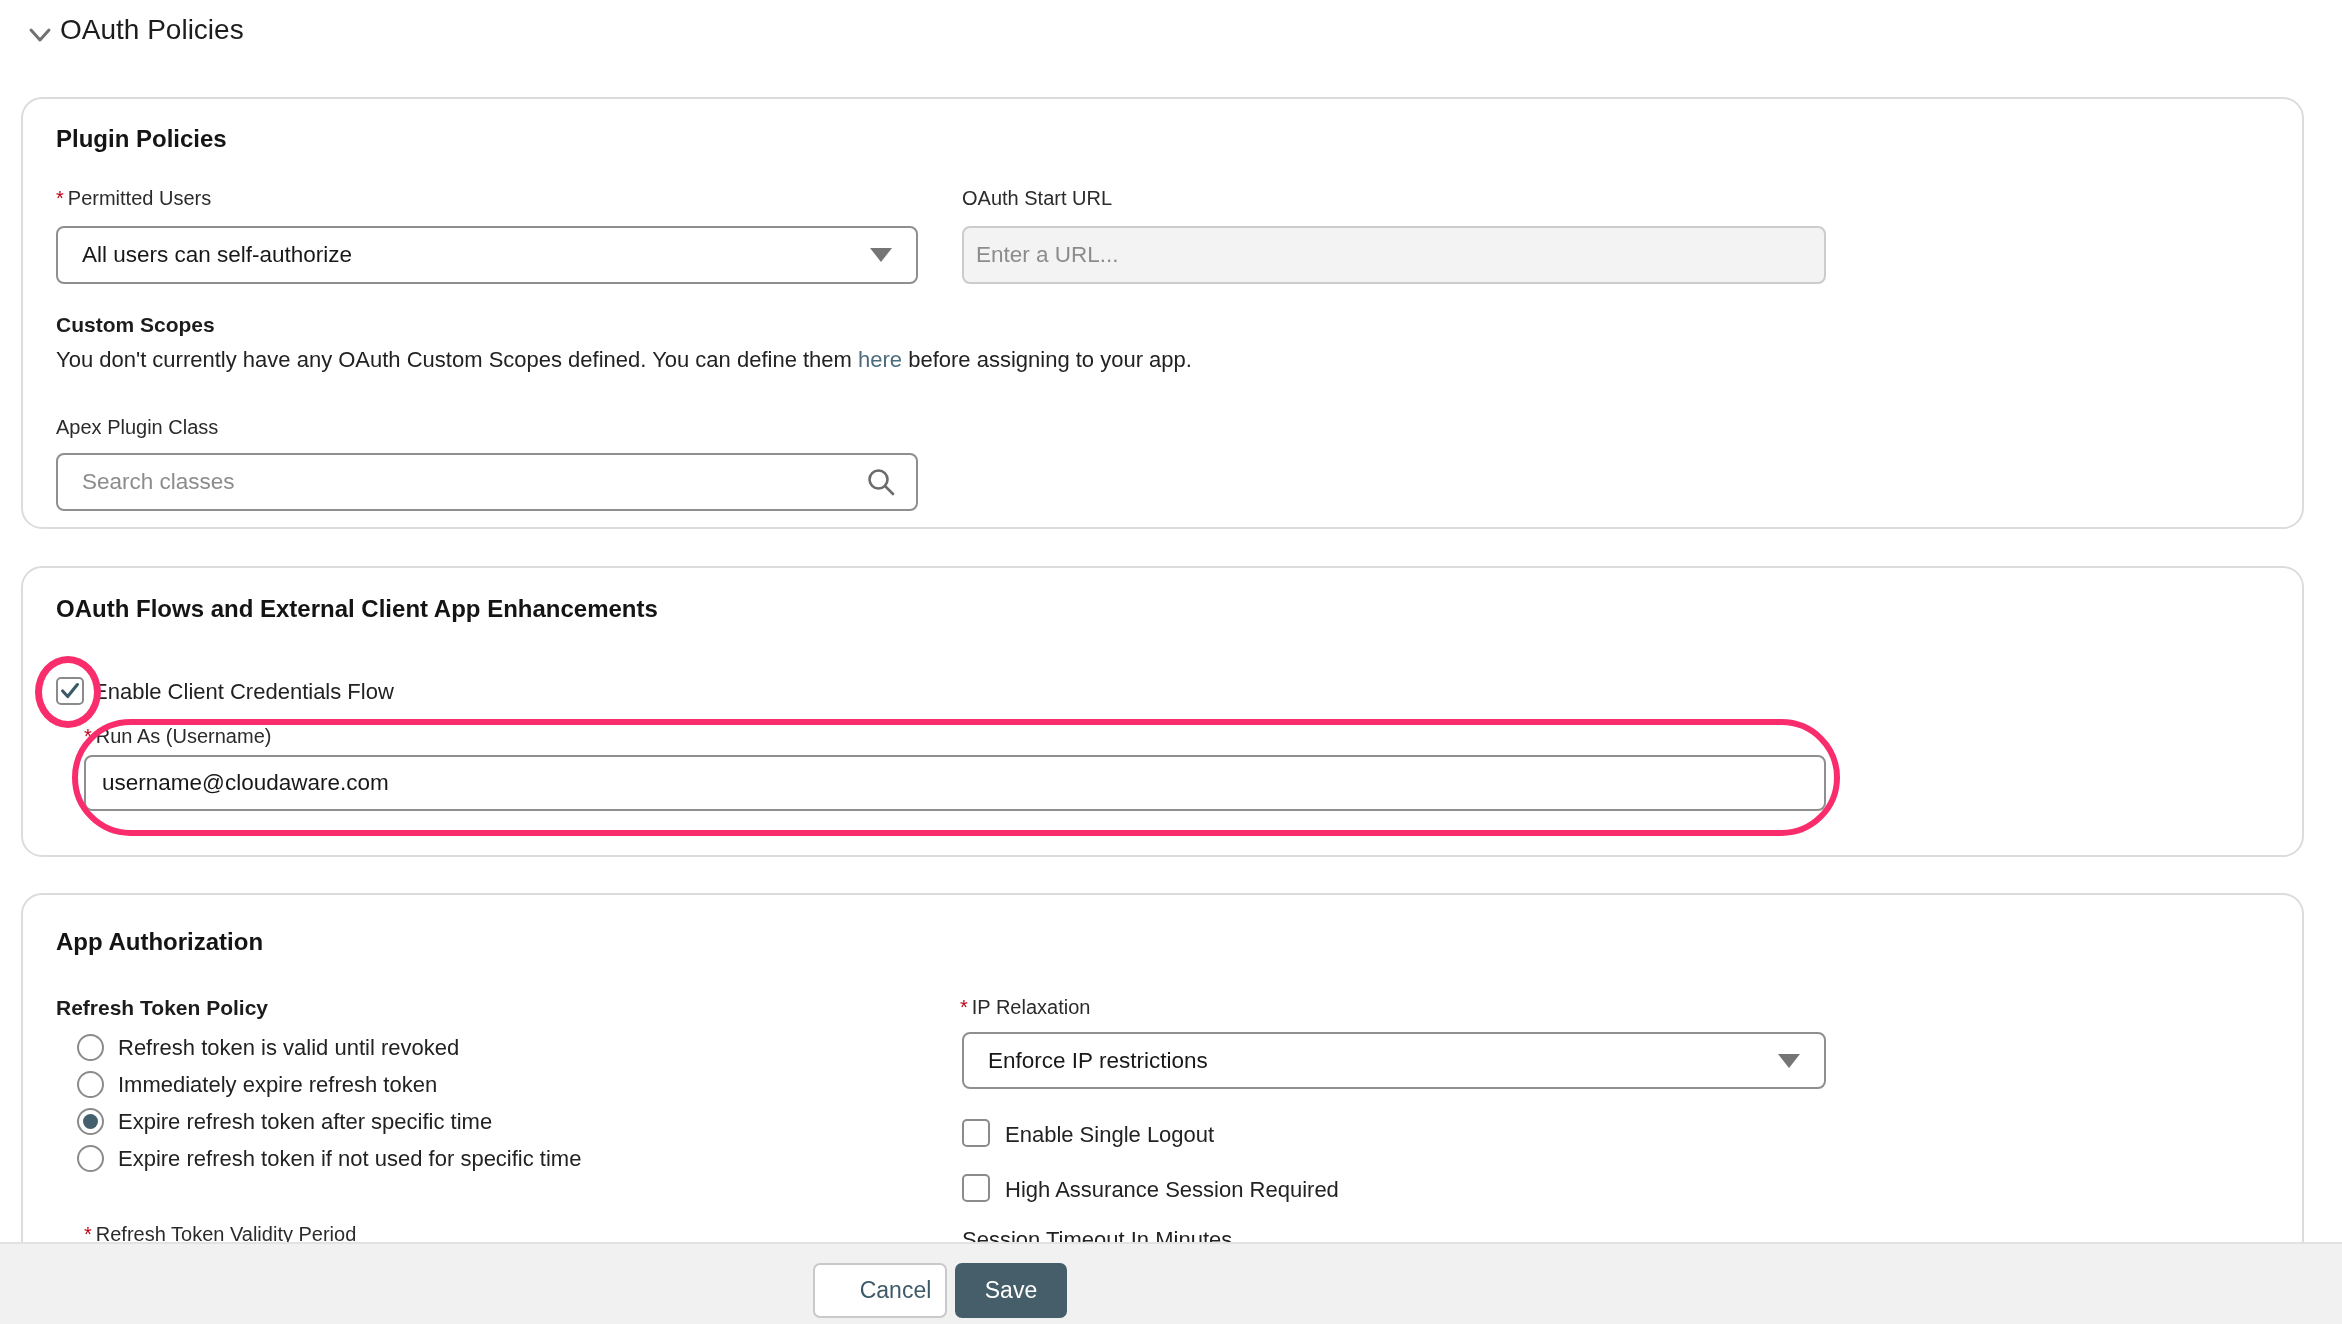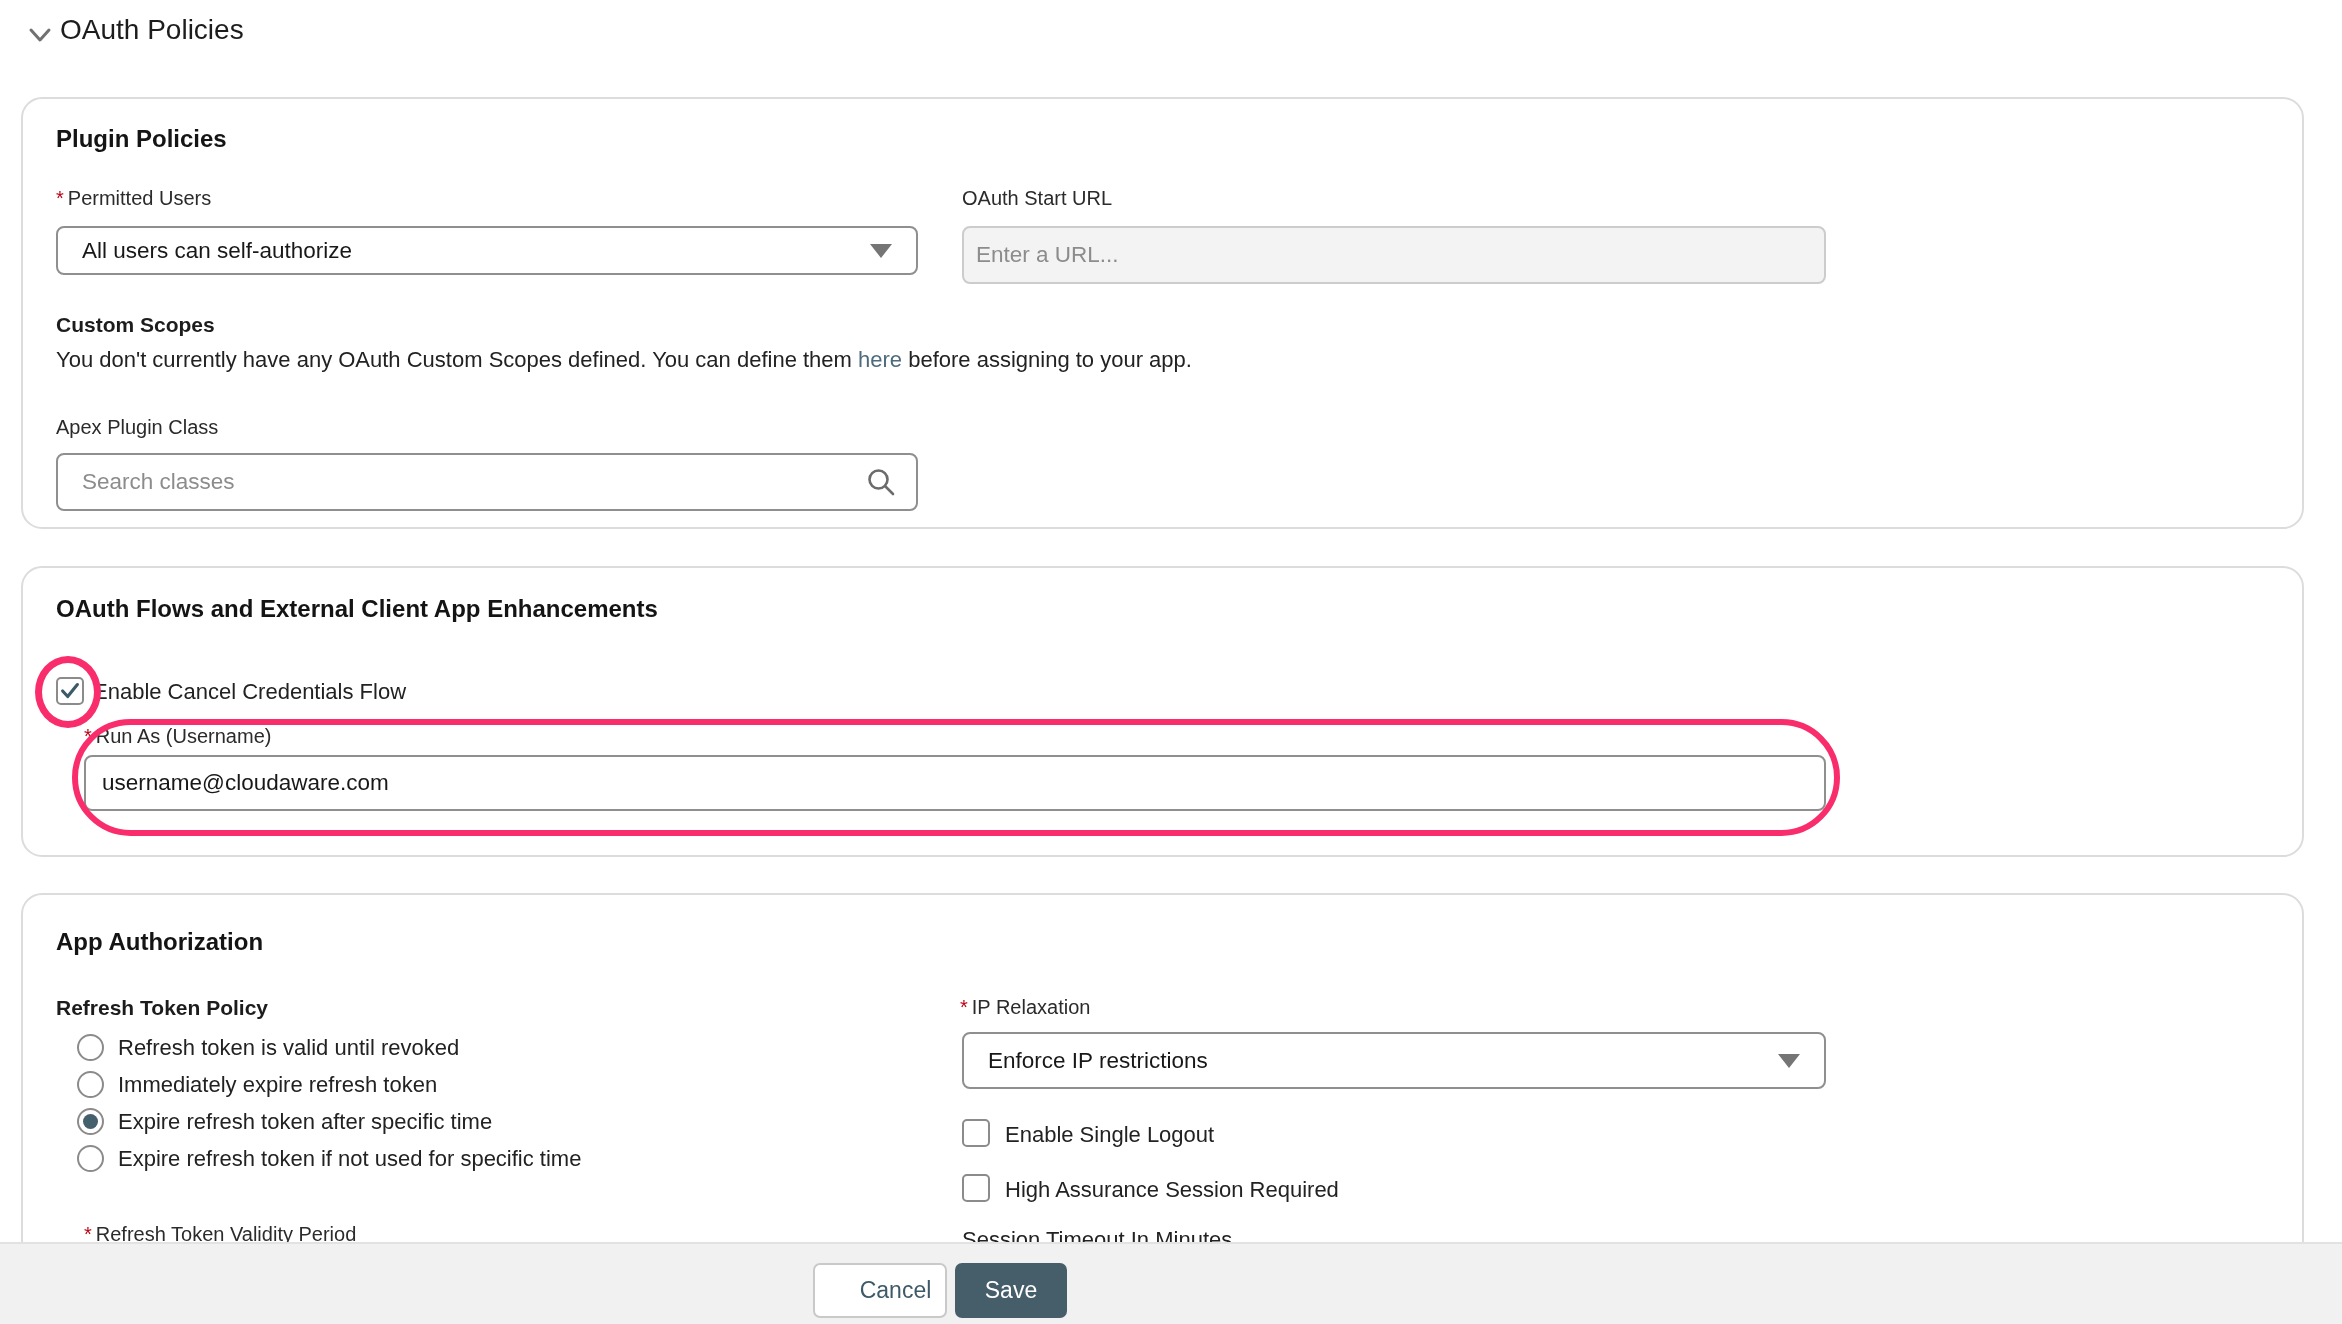--- a/index.html
+++ b/index.html
@@ -18,21 +18,21 @@
   #card2 { top:566px; height:291px; }
   #card3 { top:893px; height:560px; }
 
   .card-heading { font-size:24px; font-weight:700; color:#141414; }
 
   .field-label { font-size:20px; color:#2b2b2b; white-space:nowrap; }
   .field-label.bold { font-weight:700; font-size:21px; color:#1c1c1c; }
   .req { color:#ba0517; margin-right:4px; font-size:20px; }
 
   .select-box {
-    height:49px; background:#fff; border:2px solid #8f8f8f; border-radius:8px;
+    height:58px; background:#fff; border:2px solid #8f8f8f; border-radius:8px;
     display:flex; align-items:center; justify-content:space-between;
     padding:0 24px; cursor:pointer;
   }
   .select-box .sel-text { font-size:22.5px; color:#181818; }
   .caret-down { width:0; height:0; border-left:11px solid transparent; border-right:11px solid transparent; border-top:14px solid #757575; }
 
   .text-input {
     height:58px; width:100%; border:2px solid #8f8f8f; border-radius:8px;
     font-size:22.5px; color:#181818; padding:0 24px; font-family:"Liberation Sans", sans-serif;
     background:#fff; outline:none;
@@ -112,21 +112,21 @@
   </div>
 
   <div class="abs card" id="card2">
     <div class="abs card-heading" style="left:33px; top:27px;">OAuth Flows and External Client App Enhancements</div>
 
     <div class="abs checkbox checked" style="left:33px; top:109px;">
       <svg width="26" height="26" viewBox="0 0 26 26">
         <polyline points="5,13 10.5,19 21,6" fill="none" stroke="#3d5a68" stroke-width="3.4" stroke-linecap="round" stroke-linejoin="round"></polyline>
       </svg>
     </div>
-    <div class="abs ctl-label" style="left:70px; top:111px;">Enable Cancel Credentials Flow</div>
+    <div class="abs ctl-label" style="left:70px; top:111px;">Enable Client Credentials Flow</div>
 
     <div class="abs annot" style="left:12px; top:88px; width:66px; height:72px;"></div>
 
     <div class="abs field-label" style="left:61px; top:157px;">
       <span class="req">*</span><span>Run As (Username)</span>
     </div>
     <input class="abs text-input" style="left: 61px; top: 187px; width: 1742px; height: 56px; padding-left: 16px;" value="username@cloudaware.com">
 
     <div class="abs annot-stadium" style="left:49px; top:151px; width:1768px; height:117px;"></div>
   </div>

